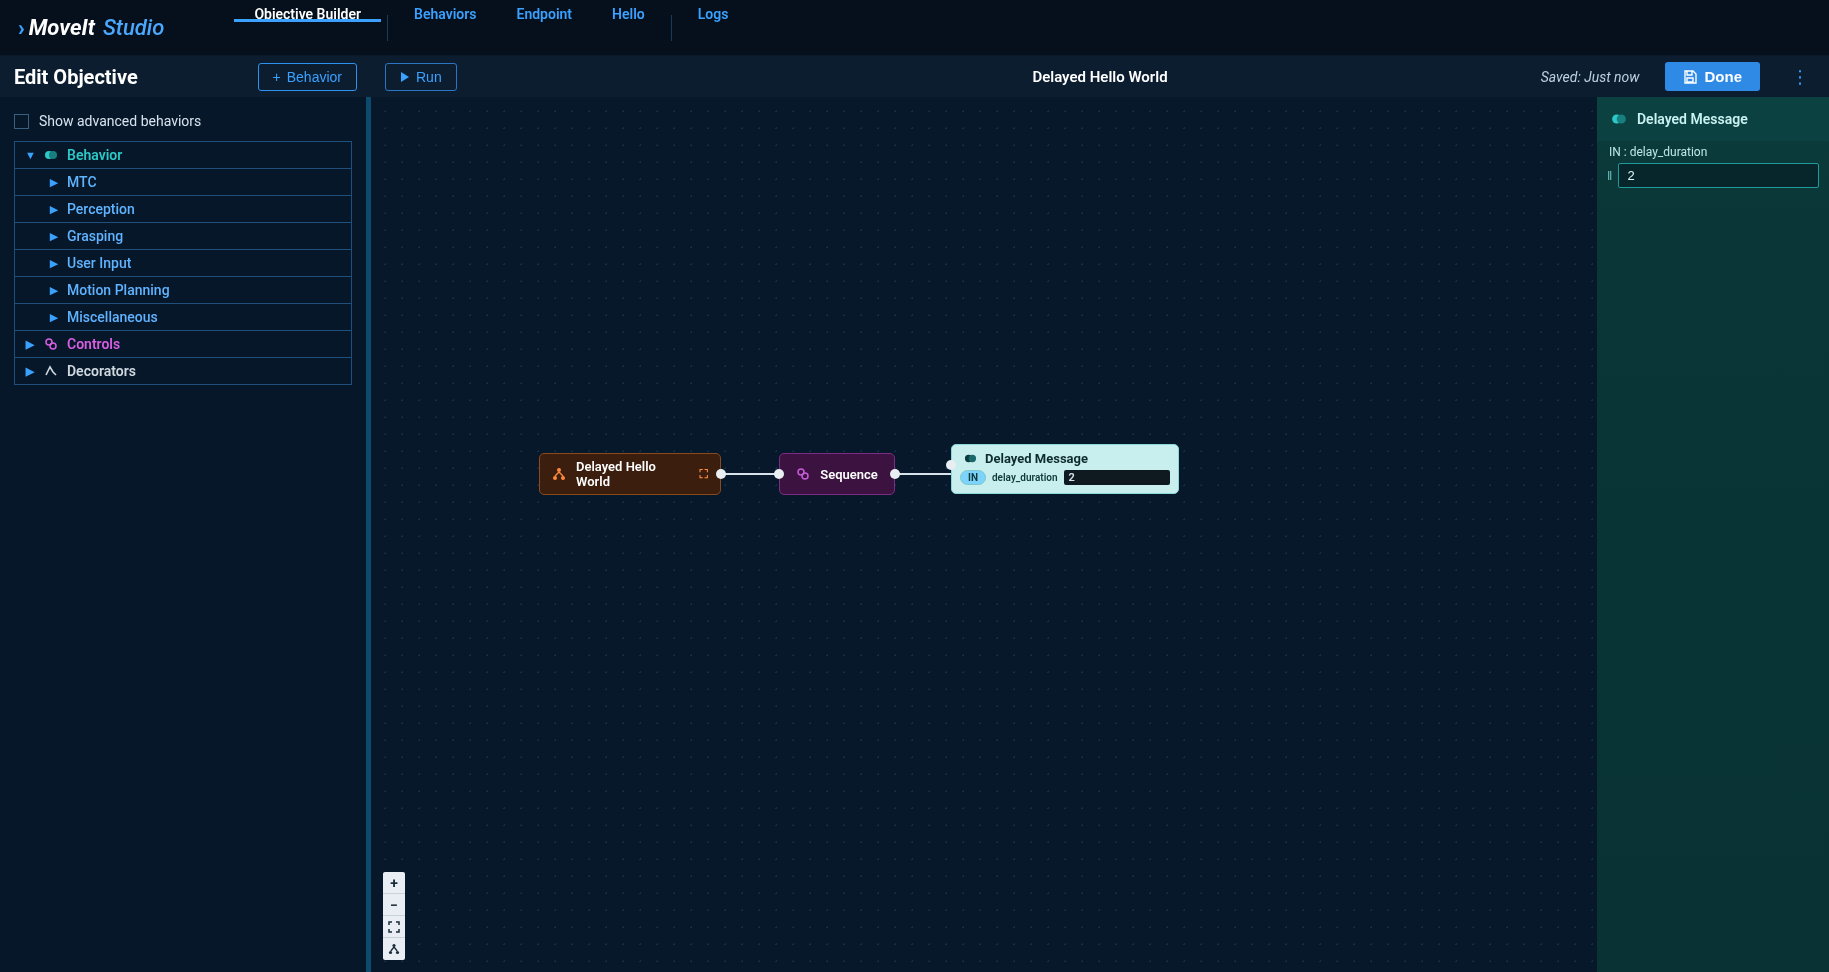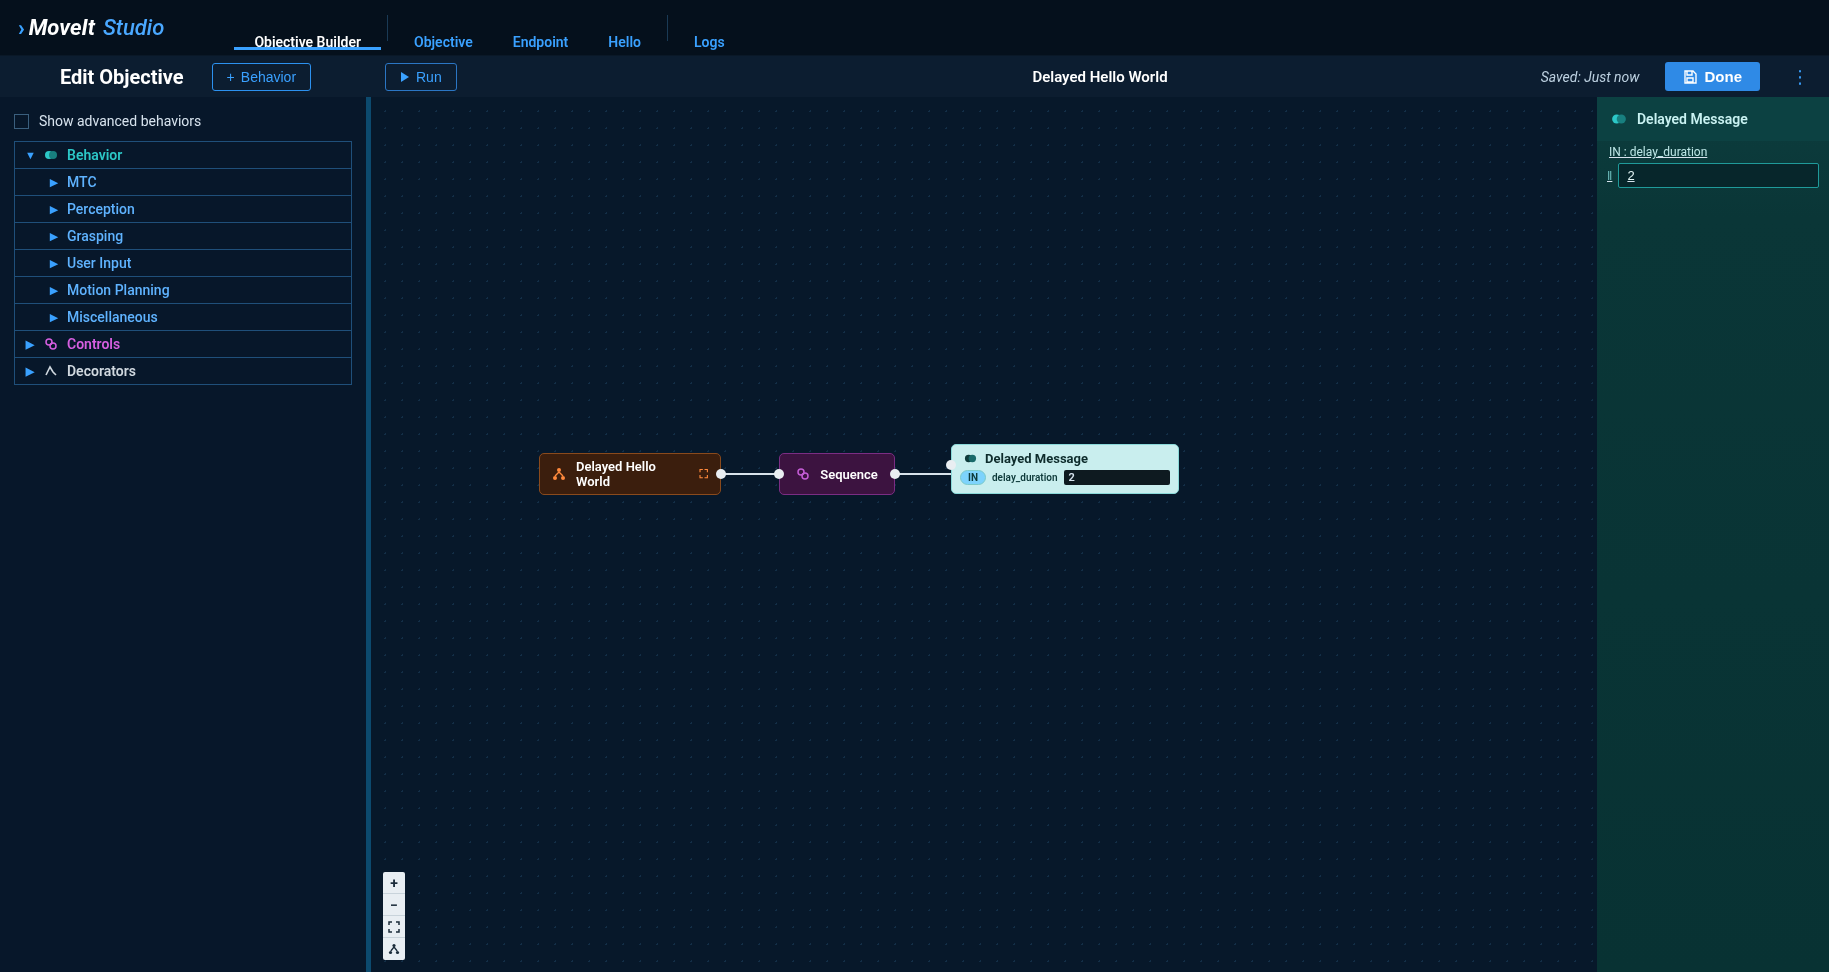--- a/index.html
+++ b/index.html
@@ -42,42 +42,42 @@
   .topnav{
     height:55px;
     display:flex;align-items:center;
     padding:0 18px;
     background:var(--bg-deep);
   }
   .logo{display:flex;align-items:center;gap:4px;font-size:22px;font-weight:700;}
   .logo-chev{color:var(--accent);font-size:22px;font-weight:900;}
   .logo-move{color:#fff;font-style:italic;}
   .logo-studio{color:#4aa8ff;font-style:italic;font-weight:500;margin-left:4px;}
-  .nav-tabs{display:flex;align-items:flex-end;margin-left:70px;height:44px;}
+  .nav-tabs{display:flex;align-items:flex-start;margin-left:70px;height:44px;}
   .nav-tab{
     display:flex;align-items:center;
     padding:0 20px;color:var(--accent);font-weight:600;
     cursor:pointer;position:relative;
   }
   .nav-tab.active{color:#fff;}
   .nav-tab.active::after{
     content:"";position:absolute;left:0;right:0;bottom:0;
     height:3px;background:var(--accent);
   }
   .nav-sep{width:1px;height:26px;background:#1a3a55;align-self:center;margin:0 6px;}
 
   
   .secondbar{
     height:42px;
     display:flex;align-items:center;
     background:#0c1d30;
     border-top:1px solid #0a1827;
   }
   .secondbar-left{
-    width:371px;display:flex;align-items:center;justify-content:center;
+    width:371px;display:flex;align-items:center;justify-content:space-between;
     padding:0 14px;
     gap:28px;
   }
   .edit-title{font-size:20px;font-weight:700;color:#fff;}
   .btn-outline{
     display:inline-flex;align-items:center;gap:6px;
     border:1px solid var(--accent2);color:var(--accent);
     background:transparent;padding:5px 14px;border-radius:3px;
     font-size:14px;cursor:pointer;
   }
@@ -203,21 +203,21 @@
   }
   .rp-head{
     display:flex;align-items:center;gap:10px;
     padding:14px 14px;color:#c9f2f2;font-weight:600;
     background:#0c4142;
   }
   .rp-ports{
     background:var(--teal);color:#eafafa;font-weight:700;
     padding:8px 12px;
   }
-  .rp-body{padding:2px 10px;text-decoration:underline;}
+  .rp-body{padding:2px 10px;}
   .rp-lbl{font-size:12px;color:#bde7e7;padding:2px 2px 4px 2px;}
   .rp-input-row{display:flex;align-items:center;gap:6px;}
   .rp-handle{color:#6fbfbf;font-size:13px;}
   .rp-input{
     flex:1;background:#07262b;border:1px solid #1f9a9a;
     color:#e4f6f6;padding:4px 8px;border-radius:2px;font-size:13px;
     outline:none;
   }
 
   
@@ -228,21 +228,21 @@
 
 <div class="topnav">
   <div class="logo">
     <span class="logo-chev">›</span>
     <span class="logo-move">MoveIt</span>
     <span class="logo-studio">Studio</span>
   </div>
   <div class="nav-tabs">
     <div class="nav-tab active">Objective Builder</div>
     <div class="nav-sep"></div>
-    <div class="nav-tab">Objective</div>
+    <div class="nav-tab">Behaviors</div>
     <div class="nav-tab">Endpoint</div>
     <div class="nav-tab">Hello</div>
     <div class="nav-sep"></div>
     <div class="nav-tab">Logs</div>
   </div>
 </div>
 
 <div class="secondbar">
   <div class="secondbar-left">
     <span class="edit-title">Edit Objective</span>

